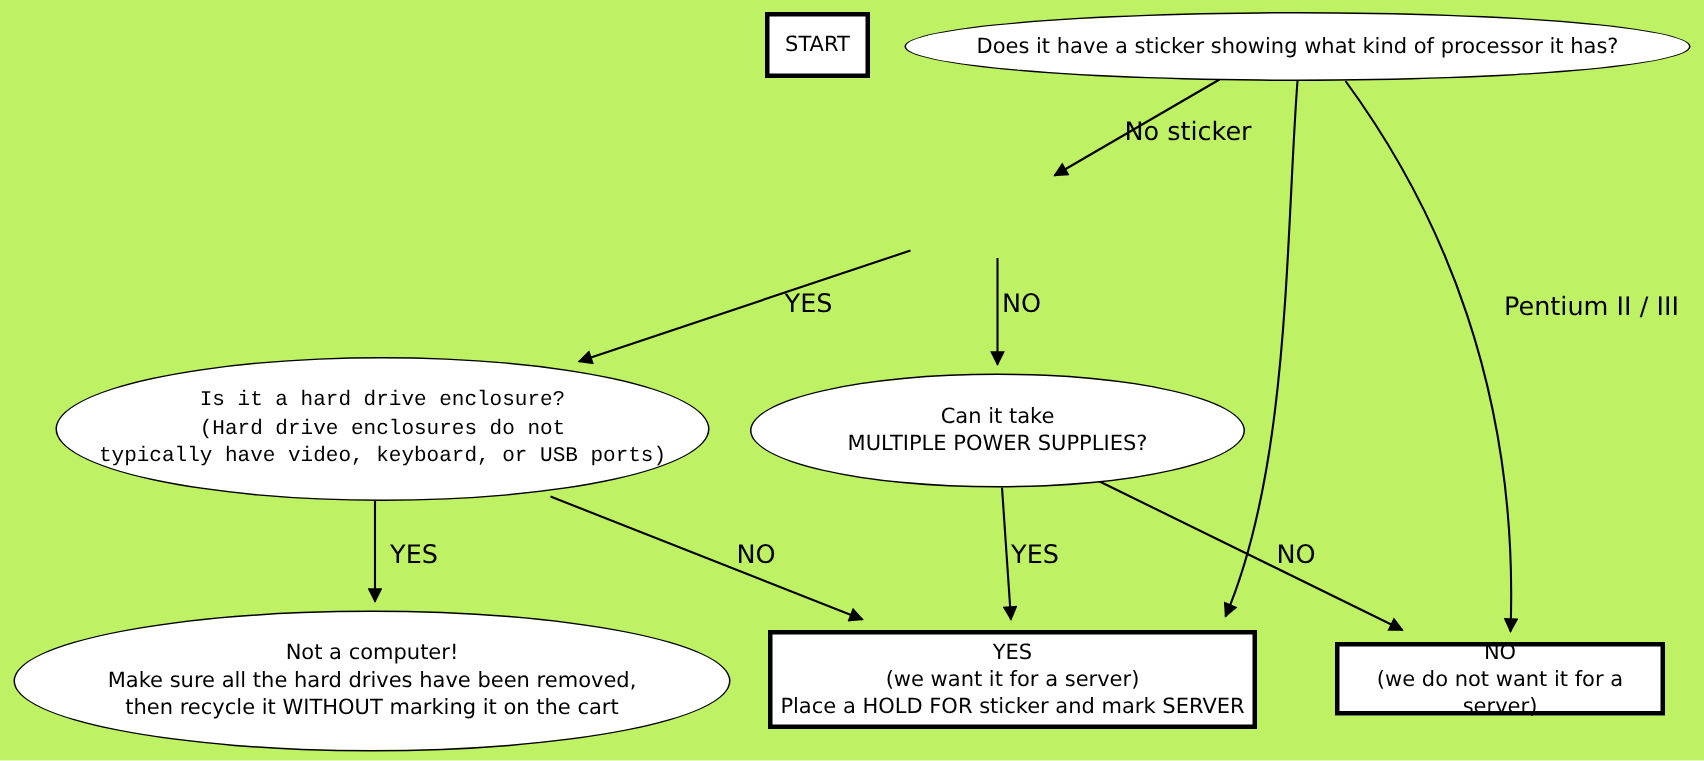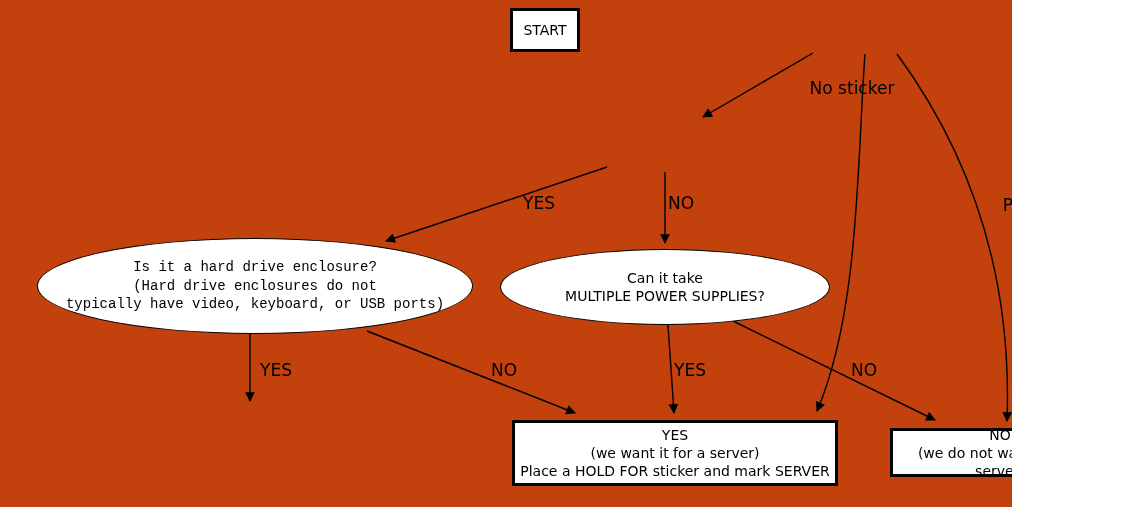--- a/index.html
+++ b/index.html
@@ -1,20 +1,20 @@
 <!DOCTYPE html>
 <html><head>
 <meta charset="utf-8">
 <style>
   html, body { margin: 0; padding: 0; background: #ffffff; }
   .canvas {
     position: relative;
-    width: 1012px;
+    width: 1136px;
     height: 507px;
-    background: #c2410c;
+    background: #bef264;
     font-family: "DejaVu Sans", sans-serif;
     color: #000000;
     overflow: hidden;
   }
   svg.edges {
     position: absolute;
     left: 0; top: 0;
     width: 1136px; height: 507px;
   }
   .node {
@@ -65,46 +65,54 @@
       <path d="M 367 331 L 575 413" marker-end="url(#arrow)"></path>
       <path d="M 668 325 L 674 413" marker-end="url(#arrow)"></path>
       <path d="M 729 319 L 935 420" marker-end="url(#arrow)"></path>
     </g>
   </svg>
 
   <div class="node rect-thick" style="left:510px; top:8px; width:70px; height:44px;">
     <span>START</span>
   </div>
 
+  <div class="node ellipse" style="left:603px; top:8px; width:524px; height:46px;">
+    <span>Does it have a sticker showing what kind of processor it has?</span>
+  </div>
 
 
   <div class="node ellipse" style="left:37px; top:238px; width:436px; height:96px;font-family:Liberation Mono, monospace;">
     <span>Is it a hard drive enclosure?
 (Hard drive enclosures do not
 typically have video, keyboard, or USB ports)</span>
   </div>
 
   <div class="node ellipse" style="left:500px; top:249px; width:330px; height:76px;">
     <span>Can it take
 MULTIPLE POWER SUPPLIES?</span>
   </div>
 
+  <div class="node ellipse" style="left:9px; top:407px; width:478px; height:94px;">
+    <span>Not a computer!
+Make sure all the hard drives have been removed,
+then recycle it WITHOUT marking it on the cart</span>
+  </div>
 
   <div class="node rect-thick" style="left:512px; top:420px; width:326px; height:66px; line-height:18px;">
     <span>YES
 (we want it for a server)
 Place a HOLD FOR sticker and mark SERVER</span>
   </div>
 
   <div class="node rect-thick" style="left:890px; top:428px; width:220px; height:49px; line-height:18px;">
     <span>NO
 (we do not want it for a server)</span>
   </div>
 
-  <div class="edge-label" style="left:852px; top:88px;text-align:center;">No sticker</div>
+  <div class="edge-label" style="left:792px; top:88px;text-align:center;">No sticker</div>
   <div class="edge-label" style="left:1061px; top:205px;">Pentium II / III</div>
   <div class="edge-label" style="left:539px; top:203px;">YES</div>
   <div class="edge-label" style="left:681px; top:203px;">NO</div>
   <div class="edge-label" style="left:276px; top:370px;">YES</div>
   <div class="edge-label" style="left:504px; top:370px;">NO</div>
   <div class="edge-label" style="left:690px; top:370px;">YES</div>
   <div class="edge-label" style="left:864px; top:370px;">NO</div>
 
 </div>
 

